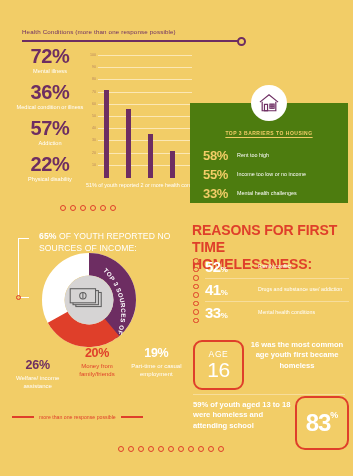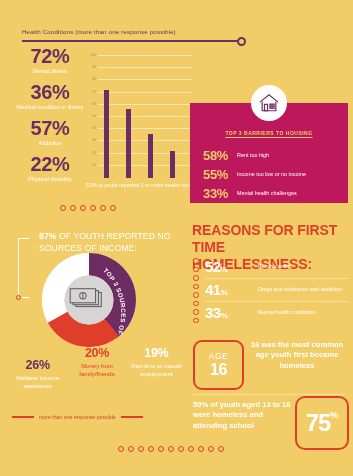--- a/index.html
+++ b/index.html
@@ -32,21 +32,21 @@
   
   .chart{position:absolute;left:86px;top:50px;width:106px;height:128px;}
   .plot{position:absolute;left:12px;top:0;right:0;bottom:0;}
   .gl{position:absolute;left:0;right:0;height:1px;background:#fbe7b4;}
   .tick{position:absolute;right:100%;margin-right:2px;font-size:3.6px;color:#b9875f;
         transform:translateY(-2px);white-space:nowrap;}
   .bar{position:absolute;bottom:0;width:5px;background:#6d2d62;}
   .chart-note{position:absolute;left:0;top:132px;font-size:5.4px;color:#ffffff;white-space:nowrap;}
 
   
-  .housing{position:absolute;left:190px;top:103px;width:158px;height:100px;background:#be185d;}
+  .housing{position:absolute;left:190px;top:103px;width:158px;height:100px;background:#4d7c0f;}
   .house-badge{position:absolute;left:50%;top:-18px;transform:translateX(-50%);
                width:36px;height:36px;border-radius:50%;background:#ffffff;
                display:flex;align-items:center;justify-content:center;}
   .housing-title{position:absolute;left:0;right:0;top:27px;text-align:center;
                  font-size:5px;font-weight:bold;color:#f2cd67;letter-spacing:.5px;}
   .housing-title u{text-decoration-color:#f2cd67;text-underline-offset:2px;}
   .hrow{position:absolute;left:13px;right:10px;display:flex;align-items:center;}
   .hrow .n{font-size:13px;font-weight:bold;color:#f2cd67;width:34px;letter-spacing:-.3px;}
   .hrow .t{font-size:5.4px;color:#ffffff;line-height:1.25;}
 
@@ -84,21 +84,21 @@
   .rsn:last-child{border-bottom:none;}
   .rsn .n{font-size:15px;font-weight:bold;color:#ffffff;width:44px;line-height:1;letter-spacing:-.5px;}
   .rsn .n small{font-size:8px;}
   .rsn .t{font-size:5.3px;color:#ffffff;line-height:1.3;padding-top:4px;}
 
   
   .agebox{position:absolute;left:193px;top:340px;width:47px;height:46px;
           border:2.2px solid #df3f2a;border-radius:9px;display:flex;flex-direction:column;
           align-items:center;justify-content:center;color:#ffffff;}
   .agebox .a{font-size:8.5px;letter-spacing:.6px;line-height:1;}
-  .agebox .b{font-size:16px;font-weight:bold;line-height:1;margin-top:1px;letter-spacing:-.5px;}
+  .agebox .b{font-size:21px;font-weight:normal;line-height:1;margin-top:1px;letter-spacing:-.5px;}
   .agetxt{position:absolute;left:247px;top:340px;width:100px;font-size:7.6px;font-weight:bold;
           color:#ffffff;line-height:1.35;text-align:center;}
   .divider{position:absolute;left:193px;top:394px;width:152px;height:1px;background:#f7dd9b;}
   .schooltxt{position:absolute;left:193px;top:400px;width:104px;font-size:7.6px;font-weight:bold;
              color:#ffffff;line-height:1.35;}
   .pctbox{position:absolute;left:295px;top:396px;width:50px;height:50px;
           border:2.2px solid #df3f2a;border-radius:10px;display:flex;align-items:center;
           justify-content:center;color:#ffffff;}
   .pctbox .v{font-size:24px;font-weight:bold;line-height:1;letter-spacing:-1px;}
   .pctbox .s{font-size:9px;font-weight:bold;align-self:flex-start;margin-top:12px;}
@@ -207,21 +207,21 @@
       <span class="dot"></span>
       <span class="dot"></span>
       <span class="dot"></span>
       <span class="dot"></span>
     </div>
 
   <div class="inc-bracket">
     <span class="bdot"></span>
   </div>
   <div class="inc-head">
-    <b>87%</b>
+    <b>65%</b>
     <span>OF YOUTH REPORTED NO SOURCES OF INCOME:</span>
   </div>
 
   <div class="donut">
     <svg width="94" height="94" viewBox="0 0 100 100">
       <circle cx="50" cy="50" r="38" fill="none" stroke="#ffffff" stroke-width="24"></circle>
       <circle cx="50" cy="50" r="38" fill="none" stroke="#6d2d62" stroke-width="24" stroke-dasharray="95.5 143.3" transform="rotate(-90 50 50)"></circle>
       <circle cx="50" cy="50" r="38" fill="none" stroke="#df3f2a" stroke-width="24" stroke-dasharray="67 171.8" transform="rotate(50 50 50)"></circle>
       <circle cx="50" cy="50" r="26" fill="#d6d4d4"></circle>
       <g stroke="#5c5c5c" stroke-width="1.1" fill="none">
@@ -294,21 +294,21 @@
   <div class="agebox">
     <div class="a">AGE</div>
     <div class="b">16</div>
   </div>
   <div class="agetxt">16 was the most common age youth first became homeless</div>
 
   <div class="divider"></div>
 
   <div class="schooltxt">59% of youth aged 13 to 18 were homeless and attending school</div>
   <div class="pctbox">
-    <span class="v">75</span>
+    <span class="v">83</span>
     <span class="s">%</span>
   </div>
 
   <div class="dots" id="dots-bot" style="left:118px;top:446px">
       <span class="dot"></span>
       <span class="dot"></span>
       <span class="dot"></span>
       <span class="dot"></span>
       <span class="dot"></span>
       <span class="dot"></span>

